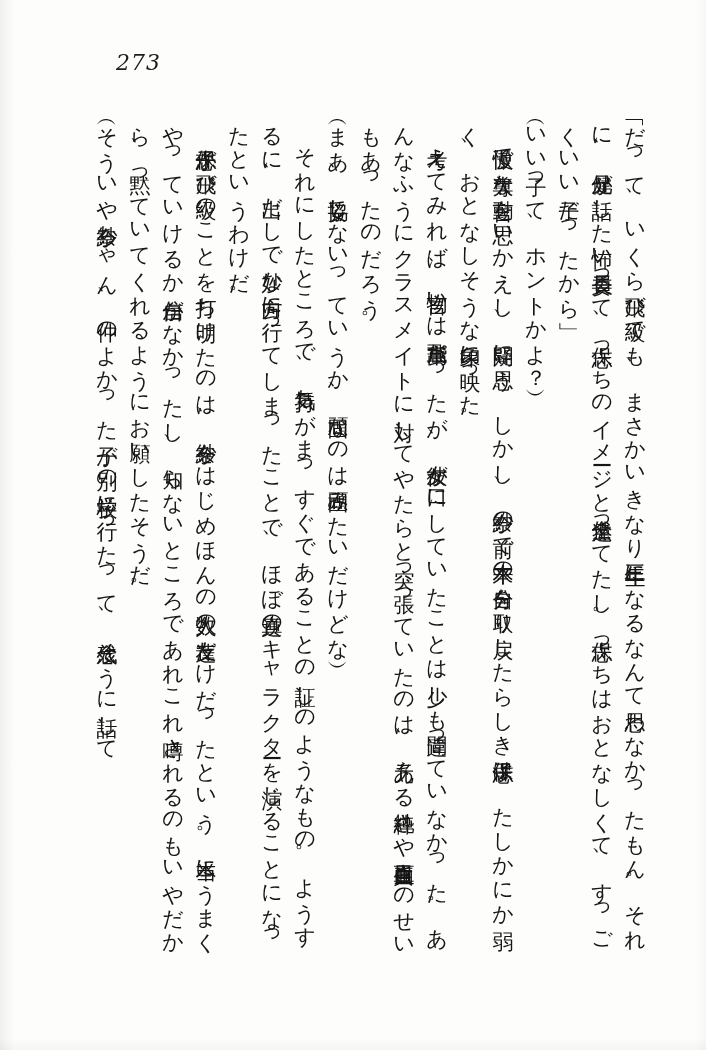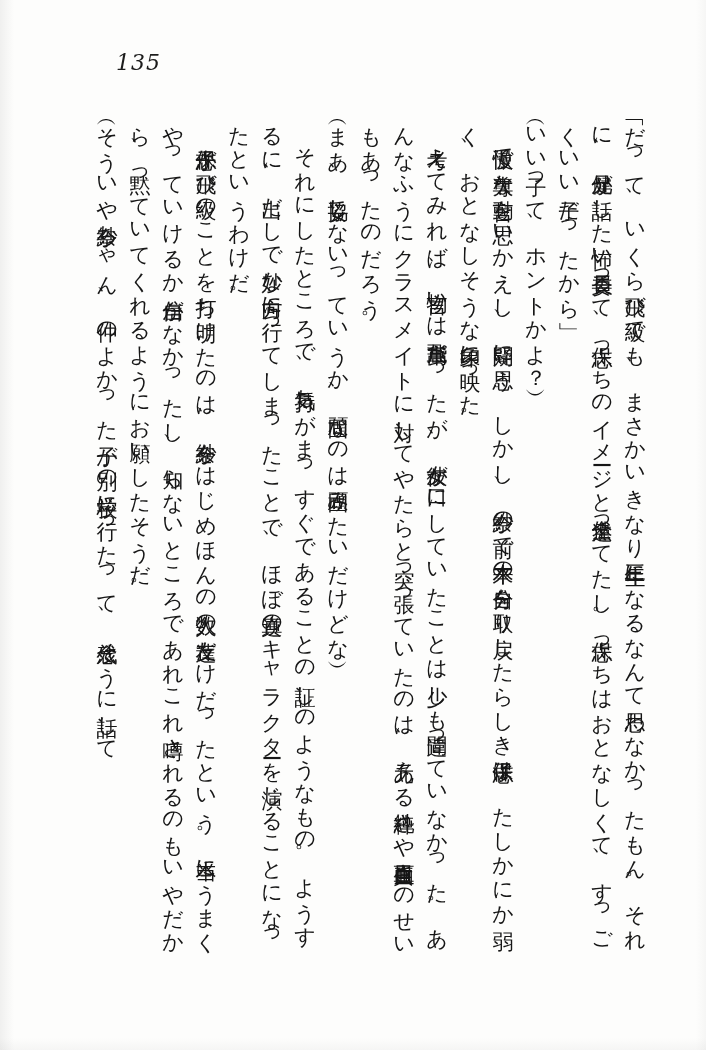--- a/index.html
+++ b/index.html
@@ -54,21 +54,21 @@
   }
   .para.indent {
     text-indent: 1em;
   }
 </style>
 </head>
 <body>
 
 <div class="page">
 
-  <div class="page-number">135</div>
+  <div class="page-number">273</div>
 
   <div class="text-block">
     <p class="para">「だって、いくら飛び級でも、まさかいきなり三年生になるなんて思わなかったもん。それに、健兄が話した怖い委員長って、志保っちのイメージと全然違ってたし。志保っちはおとなしくて、すっごくいい子だったから」</p>
     <p class="para">（いい子って、ホントかよ？）</p>
     <p class="para indent">傲慢で尊大な言動を思いかえし、疑問に思う。しかし、紗奈の前で本来の自分を取り戻したらしき志保子は、たしかにか弱く、おとなしそうな印象に映った。</p>
     <p class="para indent">考えてみれば、物言いは高飛車だったが、彼女が口にしていたことは少しも間違っていなかった。あんなふうにクラスメイトに対してやたらと突っ張っていたのは、元々ある純粋さや生真面目さのせいもあったのだろう。</p>
     <p class="para">（まあ、妥協しないっていうか、頑固なのは頑固みたいだけどな）</p>
     <p class="para indent">それにしたところで、気持ちがまっすぐであることの証しのようなもの。ようするに、出だしで妙な方向に行ってしまったことで、ほぼ真逆のキャラクターを演じることになったというわけだ。</p>
     <p class="para indent">志保子が飛び級のことを打ち明けたのは、紗奈をはじめほんの数人の友達だけだったという。本当にうまくやっていけるか自信がなかったし、知らないところであれこれ噂されるのもいやだから、黙っていてくれるようにお願いしたそうだ。</p>
     <p class="para">（そういや紗奈ちゃん、仲のよかった子が別の学校に行ったって、残念そうに話して</p>

